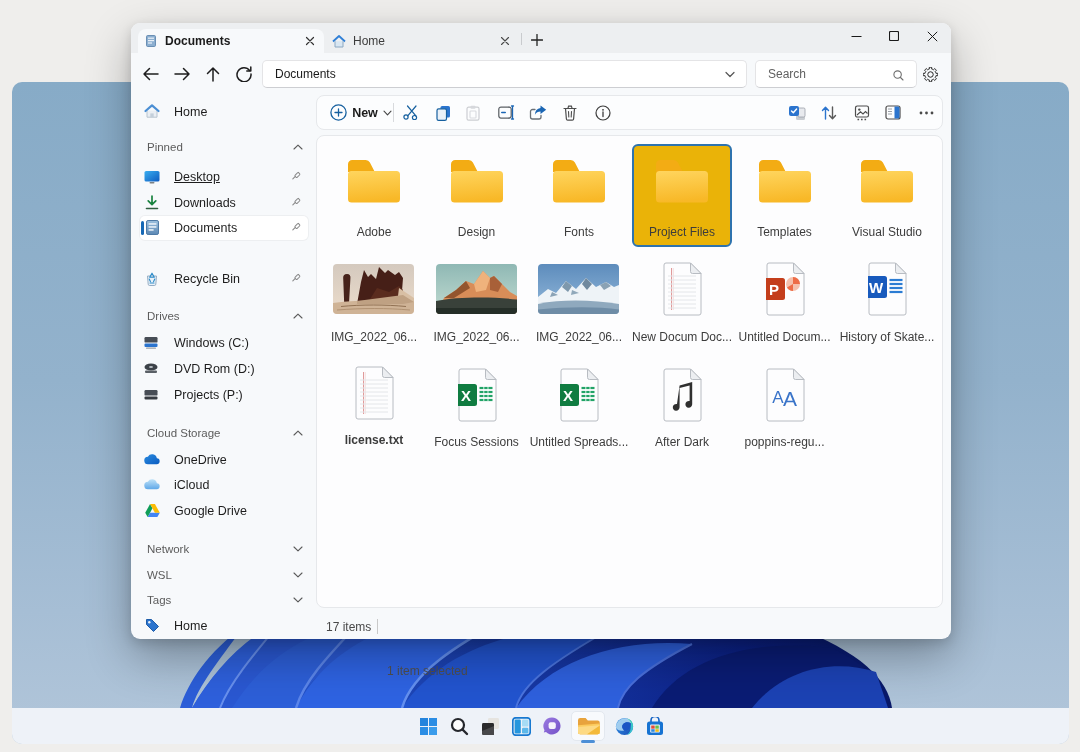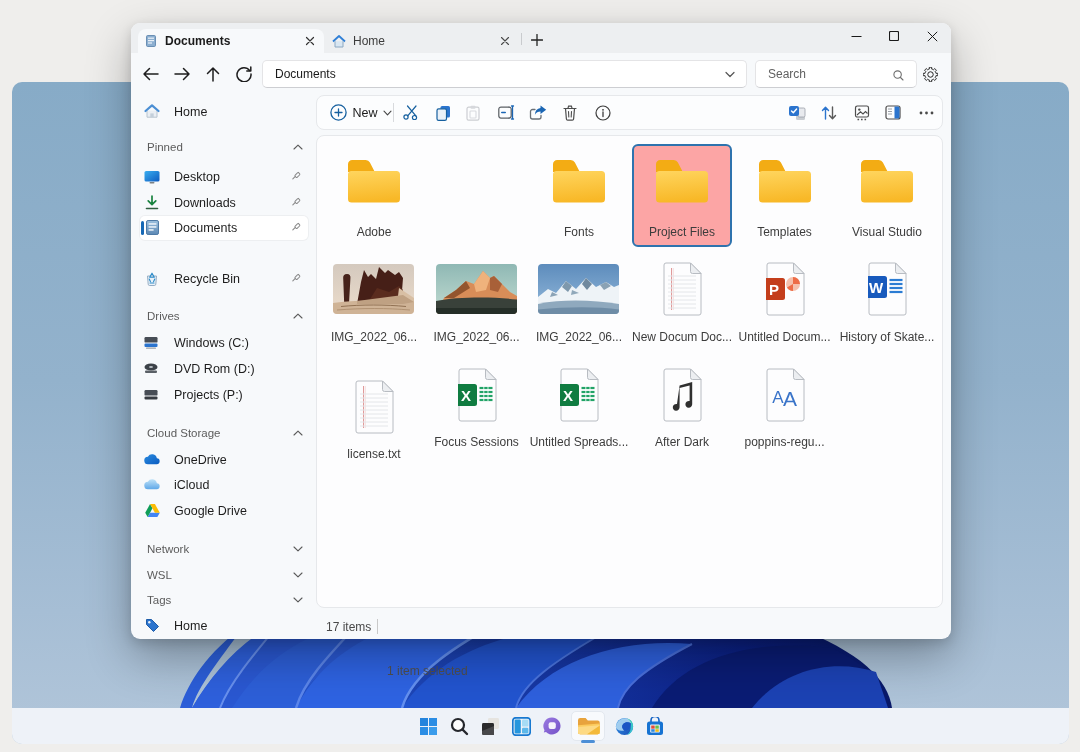--- a/index.html
+++ b/index.html
@@ -43,21 +43,21 @@
 .spin { position:absolute; right:6px; top:7px; }
 .ssel { position:absolute; left:9px; top:193px; width:168px; height:24px; background:#fff; border-radius:5px; box-shadow:0 0 0 1px #edeff1; }
 .ssel:before { content:""; position:absolute; left:1px; top:5px; width:3px; height:14px; border-radius:2px; background:#1668b5; }
 
 #toolbar { position:absolute; left:185px; top:72px; width:627px; height:35px; background:#fcfdfe; border:1px solid #e6e8eb; border-radius:8px; }
 .tbtn { position:absolute; top:0; height:33px; display:flex; align-items:center; justify-content:center; }
 
 #content { position:absolute; left:185px; top:112px; width:627px; height:473px; background:#fdfdfe; border:1px solid #e6e8eb; border-radius:8px; }
 .cell { position:absolute; width:100px; height:103px; }
 .clabel { position:absolute; left:-12px; right:-12px; bottom:8px; text-align:center; font-size:12px; color:#3c3c3c; white-space:nowrap; }
-.selcell { border:2px solid #2e73ae; border-radius:6px; background:#fca5a5; }
+.selcell { border:2px solid #2e73ae; border-radius:6px; background:#eab308; }
 
 #status { position:absolute; left:0; top:594px; width:820px; height:22px; font-size:12px; color:#494949; }
 </style>
 </head>
 <body>
 <div id="desktop">
   <svg id="bloom" viewBox="0 0 720 126" preserveAspectRatio="none">
     <defs>
       <linearGradient id="bg2" x1="0" y1="0" x2="1" y2="0">
         <stop offset="0" stop-color="#2352c8"></stop>
@@ -260,21 +260,21 @@
             <rect x="6.3" y="9.4" width="3.4" height="3.8" fill="#c3cfda"></rect>
           </svg>
         </span>Home</div>
     <div class="shead" style="top:117px;">Pinned</div>
     <div class="schev" style="top:116px;">
         <svg width="10" height="6" viewBox="0 0 10 6">
           <path d="M1 5 L5 1.2 L9 5" fill="none" stroke="#5a5a5a" stroke-width="1.1" stroke-linecap="round" stroke-linejoin="round"></path>
         </svg>
       </div>
     <div class="ssel"></div>
-    <div class="srow" style="top:141px;"><span class="sic">
+    <div class="srow" style="top:141px;text-decoration:underline;"><span class="sic">
           <svg width="16" height="14" viewBox="0 0 16 14">
             <defs>
               <linearGradient id="dsk" x1="0" y1="0" x2="1" y2="1">
                 <stop offset="0" stop-color="#39aef0"></stop>
                 <stop offset="1" stop-color="#0f5cc0"></stop>
               </linearGradient>
             </defs>
             <rect x="0.5" y="1" width="15" height="10.5" rx="1.6" fill="url(#dsk)"></rect>
             <rect x="5.5" y="12" width="5" height="1.6" rx="0.8" fill="#7a8084"></rect>
           </svg>
@@ -412,21 +412,21 @@
           </svg>
         </span>Home</div>
   </div>
   <div id="toolbar">
     <div class="tbtn" style="left:12px;width:18px;">
         <svg width="17" height="17" viewBox="0 0 17 17">
           <circle cx="8.5" cy="8.5" r="7.6" fill="none" stroke="#16609f" stroke-width="1.3"></circle>
           <path d="M8.5 5 v7 M5 8.5 h7" stroke="#16609f" stroke-width="1.3" stroke-linecap="round"></path>
         </svg>
       </div>
-    <div class="tbtn" style="left:34px;width:28px;font-size:12.5px;color:#1b1b1b;">New</div>
+    <div class="tbtn" style="left:34px;width:28px;font-size:12.5px;color:#1b1b1b;font-weight:bold;">New</div>
     <div class="tbtn" style="left:63px;width:14px;">
         <svg width="9" height="6" viewBox="0 0 9 6">
           <path d="M1 1.2 L4.5 4.8 L8 1.2" fill="none" stroke="#444" stroke-width="1.1" stroke-linecap="round" stroke-linejoin="round"></path>
         </svg>
       </div>
     <div style="position:absolute;left:76px;top:7px;width:1px;height:19px;background:#d8dadd;"></div>
     <div class="tbtn" style="left:85px;width:18px;">
         <svg width="17" height="15" viewBox="0 0 17 15">
           <circle cx="3" cy="12" r="2.1" fill="none" stroke="#16609f" stroke-width="1.2"></circle>
           <circle cx="11.5" cy="12.6" r="2.1" fill="none" stroke="#16609f" stroke-width="1.2"></circle>
@@ -541,20 +541,26 @@
             </g>
           </g>
       </defs>
     </svg>
 
     <div class="cell" style="left:7px;top:8px;">
         <svg style="position:absolute;left:24px;top:16px" width="52" height="43" viewBox="0 0 52 43">
           <use href="#folder"></use>
         </svg>
         <div class="clabel">Adobe</div>
+      </div>
+    <div class="cell" style="left:109.5px;top:8px;">
+        <svg style="position:absolute;left:24px;top:16px" width="52" height="43" viewBox="0 0 52 43">
+          <use href="#folder"></use>
+        </svg>
+        <div class="clabel">Design</div>
       </div>
     <div class="cell" style="left:212px;top:8px;">
         <svg style="position:absolute;left:24px;top:16px" width="52" height="43" viewBox="0 0 52 43">
           <use href="#folder"></use>
         </svg>
         <div class="clabel">Fonts</div>
       </div>
     <div class="cell selcell" style="left:315px;top:8px;">
         <svg style="position:absolute;left:22px;top:14px" width="52" height="43" viewBox="0 0 52 43">
           <use href="#folder"></use>
@@ -658,21 +664,21 @@
           <g stroke="#2b7cd3" stroke-width="2.2">
             <path d="M21.5 18 h13"></path>
             <path d="M21.5 22 h13"></path>
             <path d="M21.5 26 h13"></path>
             <path d="M21.5 30 h13"></path>
           </g>
         </svg>
         <div class="clabel">History of Skate...</div>
       </div>
 
-    <div class="cell" style="left:7px;top:230px;">
+    <div class="cell" style="left:7px;top:216px;font-weight:bold;">
         <svg style="position:absolute;left:31px;top:14px" width="39" height="54" viewBox="0 0 39 54">
           <use href="#page"></use>
           <use href="#txtlines"></use>
         </svg>
         <div class="clabel">license.txt</div>
       </div>
     <div class="cell" style="left:109.5px;top:218px;">
         <svg style="position:absolute;left:31px;top:14px" width="39" height="54" viewBox="0 0 39 54">
           <use href="#page"></use>
           <rect x="-3" y="16" width="22" height="22" rx="2.5" fill="#107c41"></rect>

